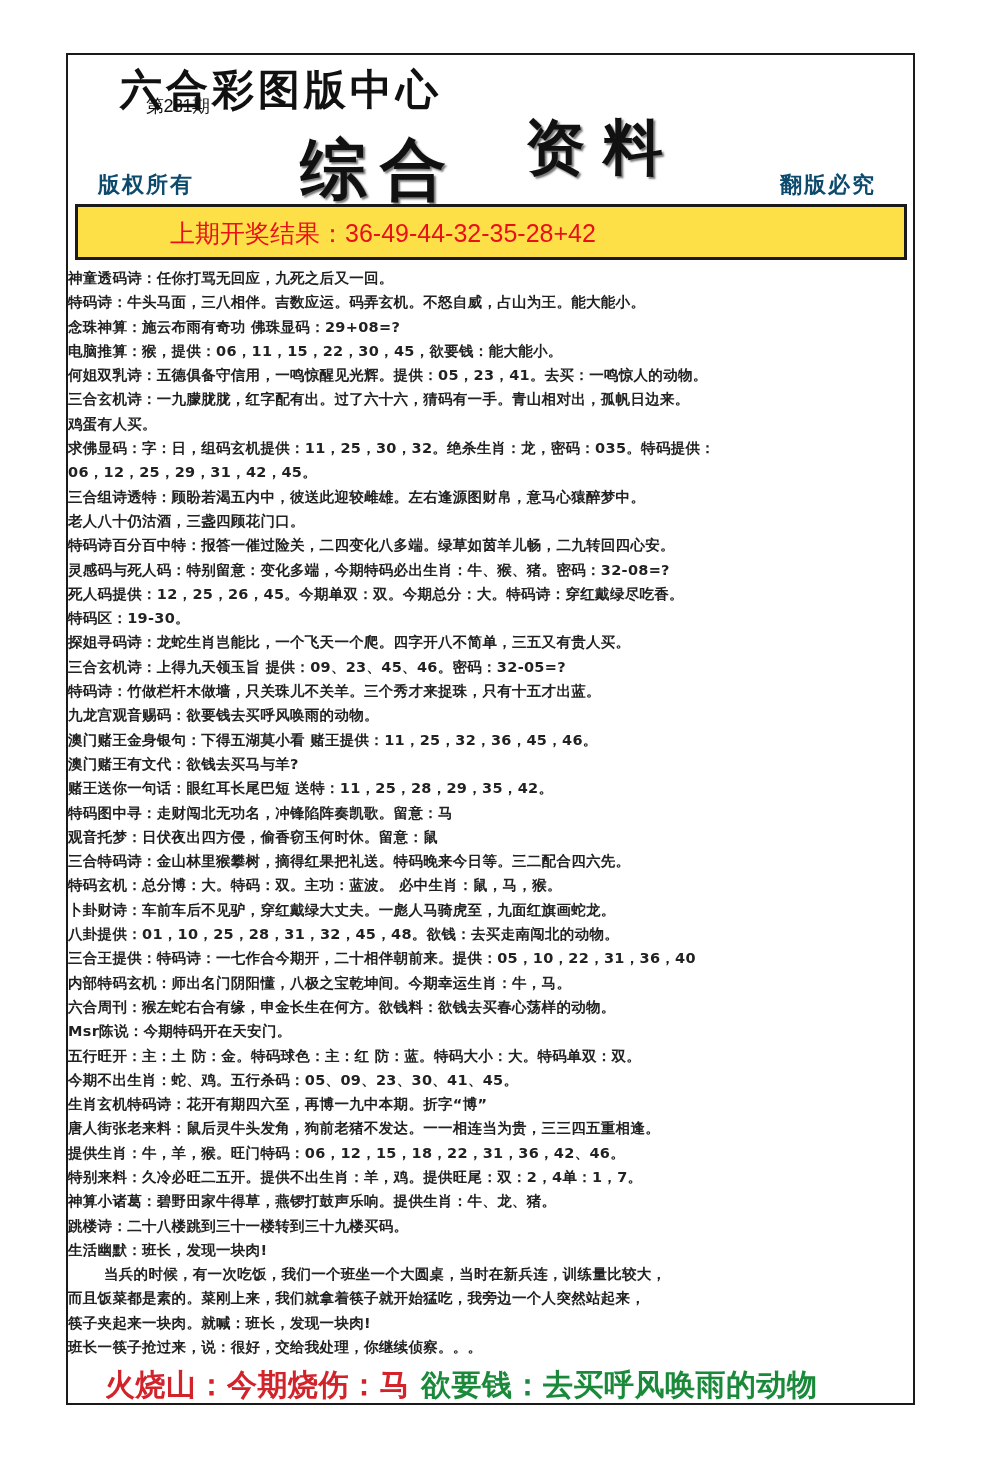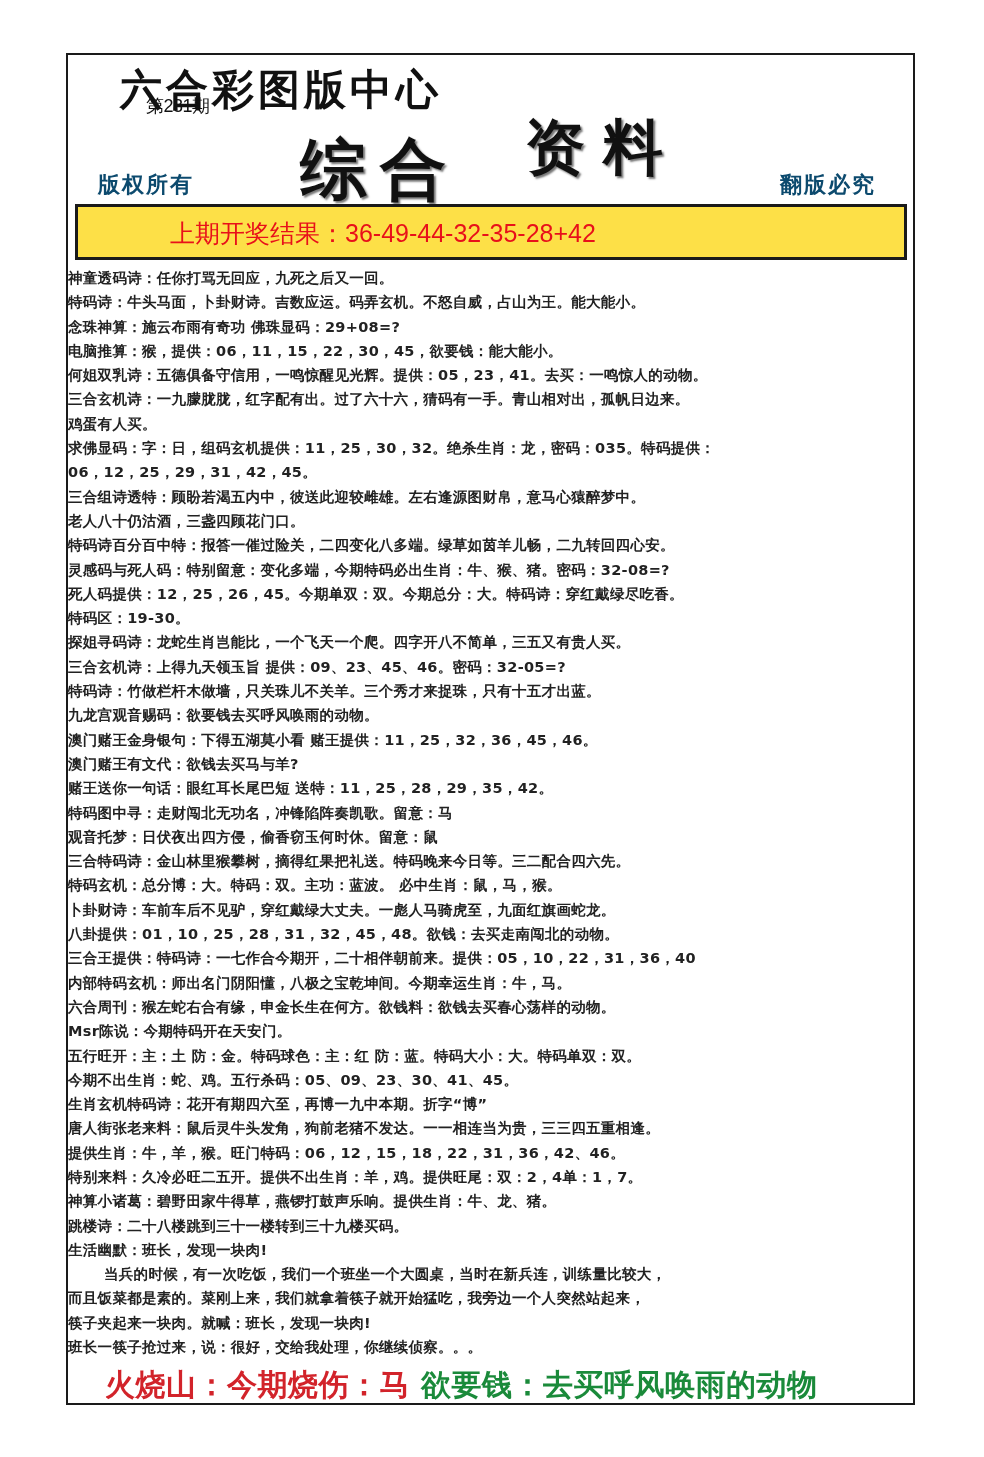--- a/index.html
+++ b/index.html
@@ -39,21 +39,21 @@
 <div class="big-title bt2">资料</div>
 <div class="corner left">版权所有</div>
 <div class="corner right">翻版必究</div>
 
 <div class="result-box">
   <div class="result-text">上期开奖结果：36-49-44-32-35-28+42</div>
 </div>
 
 <div class="content">
   <div class="line">神童透码诗：任你打骂无回应，九死之后又一回。</div>
-  <div class="line">特码诗：牛头马面，卜卦财诗。吉数应运。码弄玄机。不怒自威，占山为王。能大能小。</div>
+  <div class="line">特码诗：牛头马面，三八相伴。吉数应运。码弄玄机。不怒自威，占山为王。能大能小。</div>
   <div class="line">念珠神算：施云布雨有奇功  佛珠显码：29+08=?</div>
   <div class="line">电脑推算：猴，提供：06，11，15，22，30，45，欲要钱：能大能小。</div>
   <div class="line">何姐双乳诗：五德俱备守信用，一鸣惊醒见光辉。提供：05，23，41。去买：一鸣惊人的动物。</div>
   <div class="line">三合玄机诗：一九朦胧胧，红字配有出。过了六十六，猜码有一手。青山相对出，孤帆日边来。</div>
   <div class="line">鸡蛋有人买。</div>
   <div class="line">求佛显码：字：日，组码玄机提供：11，25，30，32。绝杀生肖：龙，密码：035。特码提供：</div>
   <div class="line">06，12，25，29，31，42，45。</div>
   <div class="line">三合组诗透特：顾盼若渴五内中，彼送此迎较雌雄。左右逢源图财帛，意马心猿醉梦中。</div>
   <div class="line">老人八十仍沽酒，三盏四顾花门口。</div>
   <div class="line">特码诗百分百中特：报答一催过险关，二四变化八多端。绿草如茵羊儿畅，二九转回四心安。</div>

